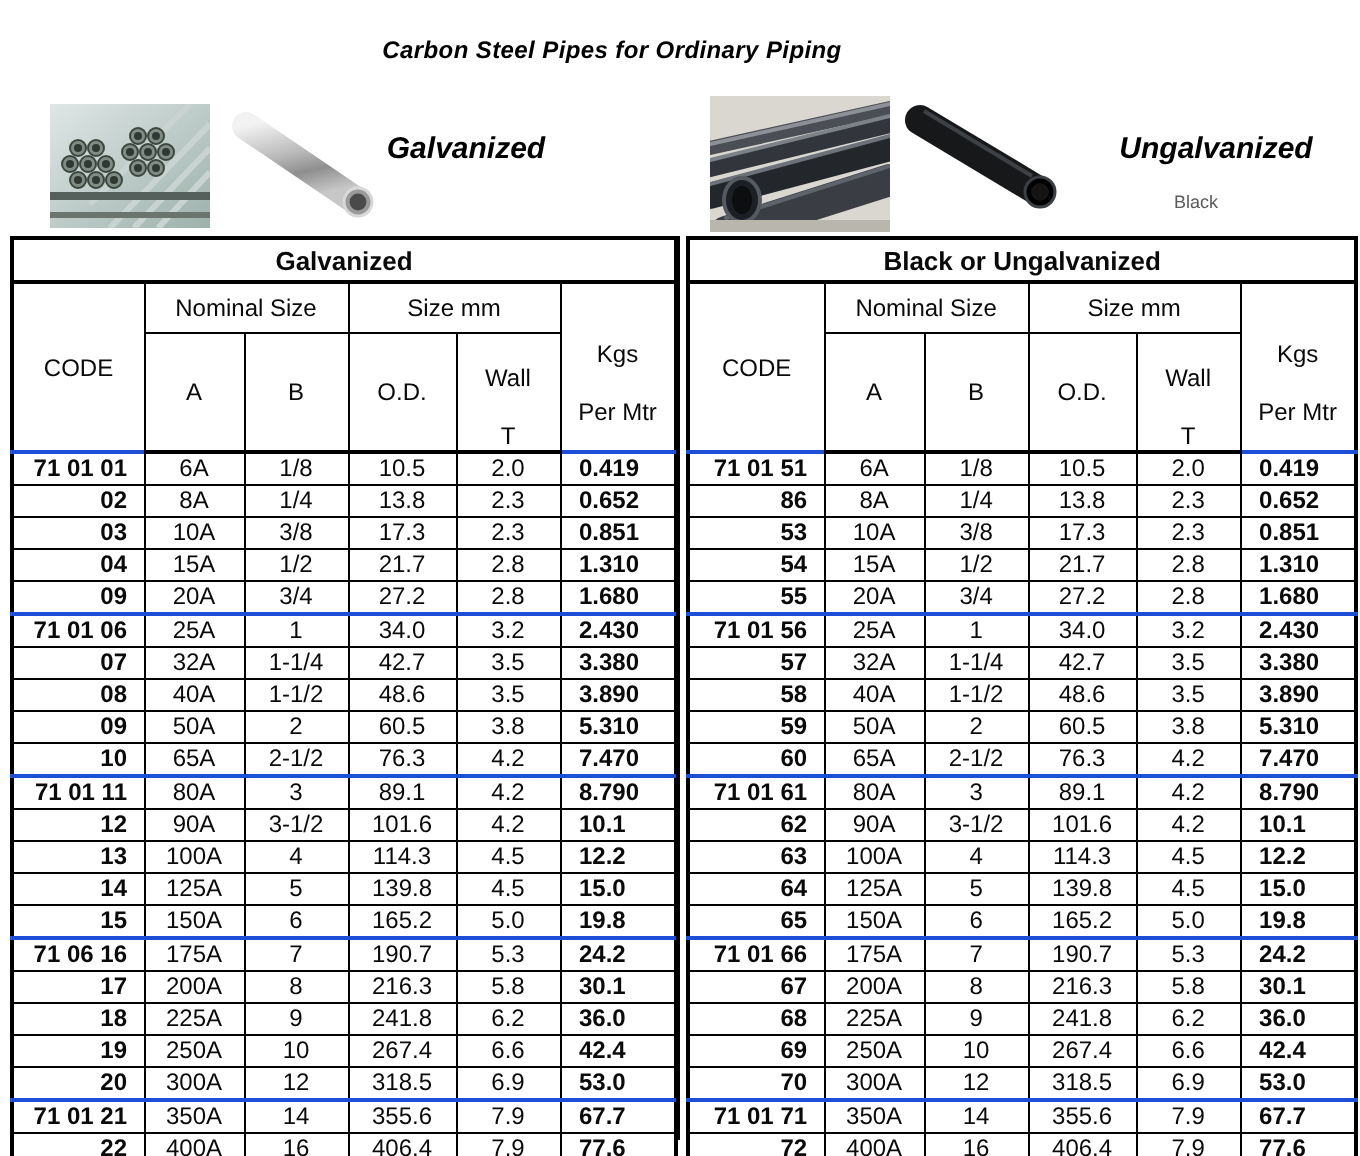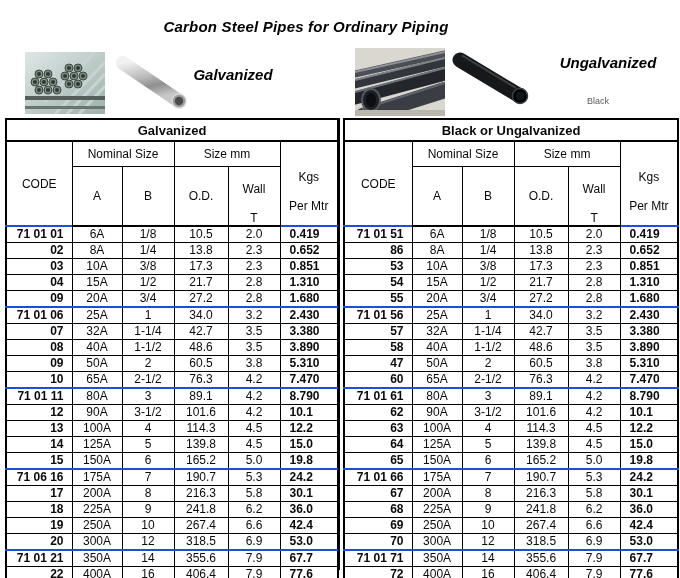--- a/index.html
+++ b/index.html
@@ -2,27 +2,27 @@
 <html><head>
 <meta charset="utf-8">
 <style>
   html,body { margin:0; padding:0; background:#ffffff; }
   .page {
     position:relative; width:680px; height:578px; background:#ffffff;
     font-family:"Liberation Sans", sans-serif; color:#000; overflow:hidden;
   }
   .page-title {
     position:absolute; top:18px; left:0; width:612px; text-align:center;
-    font-size:15px; font-weight:bold; font-style:italic; letter-spacing:.2px;
+    font-size:12px; font-weight:bold; font-style:italic; letter-spacing:.2px;
   }
   .product-caption {
     position:absolute; font-size:15px; font-weight:bold; font-style:italic; text-align:center;
   }
   .caption-galv   { left:183px; top:66px; width:100px; }
-  .caption-ungalv { left:548px; top:54px; width:120px; }
+  .caption-ungalv { left:548px; top:66px; width:120px; }
   .caption-black  { position:absolute; left:568px; top:96px; width:60px; text-align:center;
                     font-size:9px; color:#5a5a5a; font-weight:normal; }
   .photo { position:absolute; }
   .photo-galv-stack { left:25px;  top:52px; }
   .photo-galv-pipe  { left:113px; top:54px; }
   .photo-black-stack{ left:355px; top:48px; }
   .photo-black-pipe { left:450px; top:50px; }
 
   .tables-wrap { position:absolute; top:118px; left:5px; display:flex; gap:4px; }
   .center-divider { position:absolute; left:338px; top:118px; width:2px; height:452px; background:#000; }
@@ -466,21 +466,21 @@
           </tr>
           <tr>
             <td class="code-cell">58</td>
             <td class="a-cell">40A</td>
             <td class="b-cell">1-1/2</td>
             <td class="od-cell">48.6</td>
             <td class="wall-cell">3.5</td>
             <td class="kgs-cell">3.890</td>
           </tr>
           <tr>
-            <td class="code-cell">47</td>
+            <td class="code-cell">59</td>
             <td class="a-cell">50A</td>
             <td class="b-cell">2</td>
             <td class="od-cell">60.5</td>
             <td class="wall-cell">3.8</td>
             <td class="kgs-cell">5.310</td>
           </tr>
           <tr>
             <td class="code-cell">60</td>
             <td class="a-cell">65A</td>
             <td class="b-cell">2-1/2</td>

